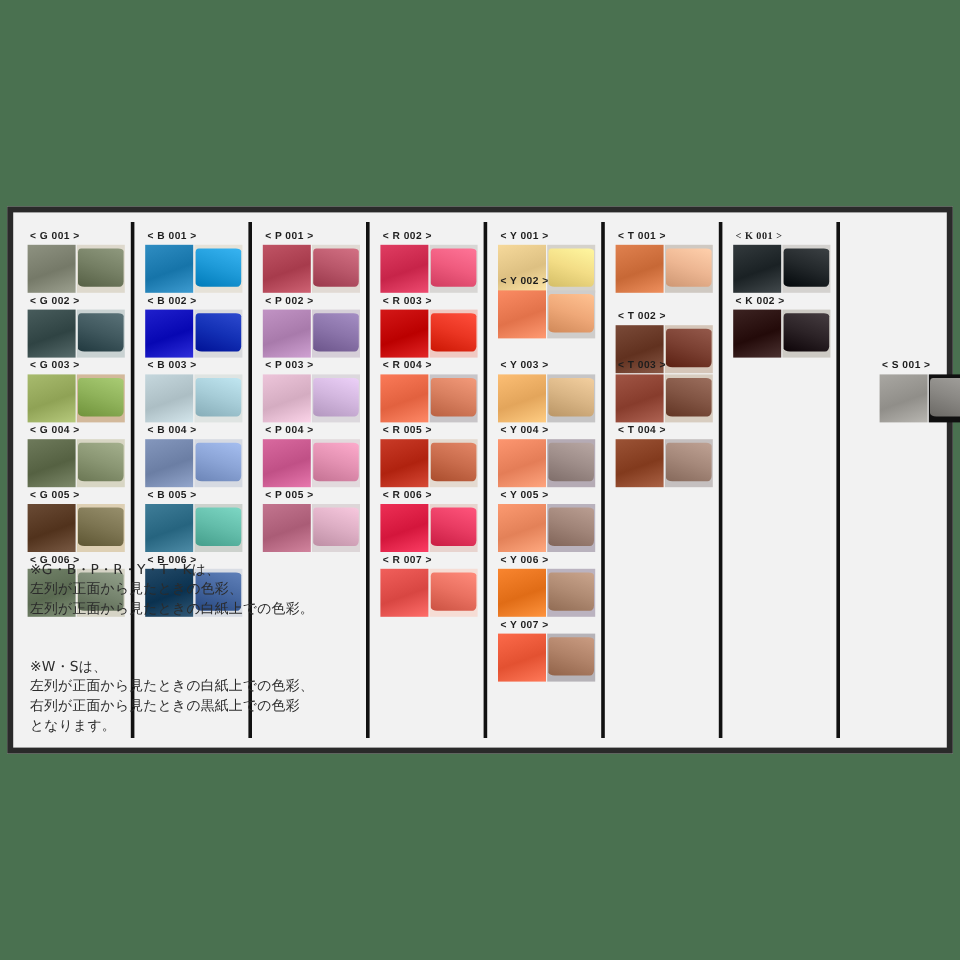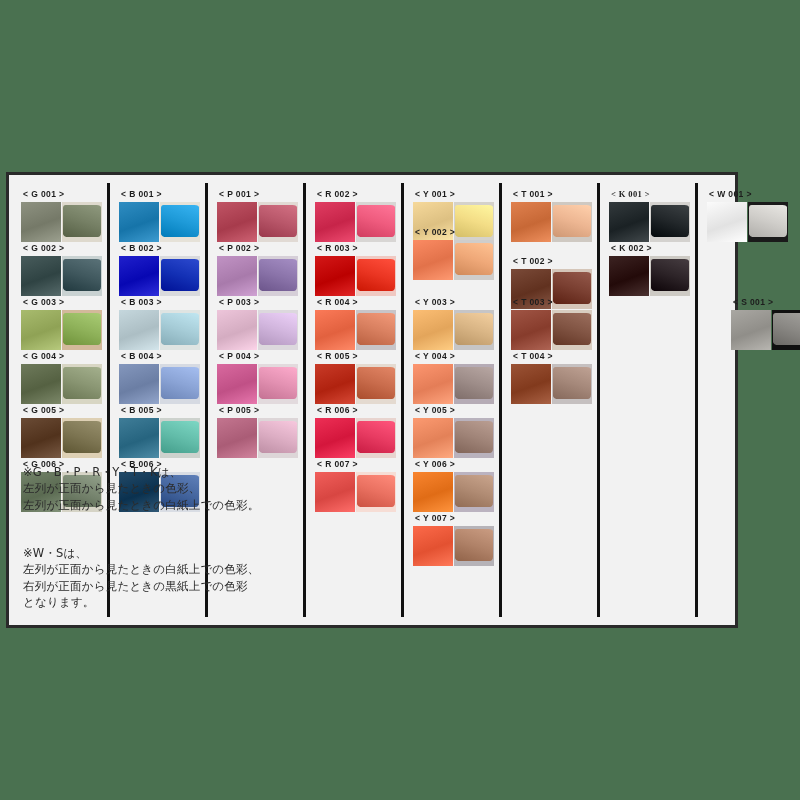--- a/index.html
+++ b/index.html
@@ -5,23 +5,23 @@
   html,body{margin:0;padding:0;}
   body{
     width:800px;height:800px;
     background:#4a7150;
     font-family:"Liberation Sans","DejaVu Sans",sans-serif;
     overflow:hidden;
   }
   #chart-frame{
     position:absolute;
     left:6px; top:172px;
-    width:732px; height:456px;
+    width:788px; height:456px;
     background:#f2f2f2;
-    border:3px solid #f97316;
+    border:5px solid #f97316;
     box-sizing:border-box;
   }
   .columns{
     position:absolute;
     left:0; top:0; right:0; bottom:0;
     display:flex;
   }
   .col{
     position:relative;
     width:98px;
@@ -418,29 +418,20 @@
           <div class="entry-label">&lt; K 002 &gt;</div>
           <div class="swatch-pair">
             <div class="sw left" style="background: linear-gradient(160deg, rgb(60, 35, 34) 0%, rgb(35, 10, 9) 55%, rgb(75, 50, 49) 100%);"></div>
             <div class="sw right" style="background: rgb(205, 202, 196);">
               <div style="position: absolute; inset: 3px 1px 5px; border-radius: 7% 12% 9% 14% / 10% 8% 14% 9%; background: linear-gradient(200deg, rgb(70, 61, 65) 0%, rgb(44, 35, 39) 50%, rgb(13, 4, 8) 100%);"></div>
             </div>
           </div>
         </div>
       </div>
       <div class="col divider legend-col">
-        <div class="entry" style="top: 14px;">
-          <div class="entry-label">&lt; W 001 &gt;</div>
-          <div class="swatch-pair">
-            <div class="sw left" style="background: linear-gradient(160deg, rgb(251, 251, 251) 0%, rgb(226, 226, 226) 55%, rgb(255, 255, 255) 100%);"></div>
-            <div class="sw right" style="background: rgb(26, 26, 26);">
-              <div style="position: absolute; inset: 3px 1px 5px; border-radius: 7% 12% 9% 14% / 10% 8% 14% 9%; background: linear-gradient(200deg, rgb(233, 231, 227) 0%, rgb(207, 205, 201) 50%, rgb(176, 174, 170) 100%);"></div>
-            </div>
-          </div>
-        </div>
         <div class="entry" style="top: 122px; padding-left: 24px;">
           <div class="entry-label">&lt; S 001 &gt;</div>
           <div class="swatch-pair">
             <div class="sw left" style="background: linear-gradient(160deg, rgb(169, 167, 162) 0%, rgb(144, 142, 137) 55%, rgb(184, 182, 177) 100%);"></div>
             <div class="sw right" style="background: rgb(16, 16, 16);">
               <div style="position: absolute; inset: 3px 1px 5px; border-radius: 7% 12% 9% 14% / 10% 8% 14% 9%; background: linear-gradient(200deg, rgb(164, 162, 158) 0%, rgb(138, 136, 132) 50%, rgb(107, 105, 101) 100%);"></div>
             </div>
           </div>
         </div>
       </div>

